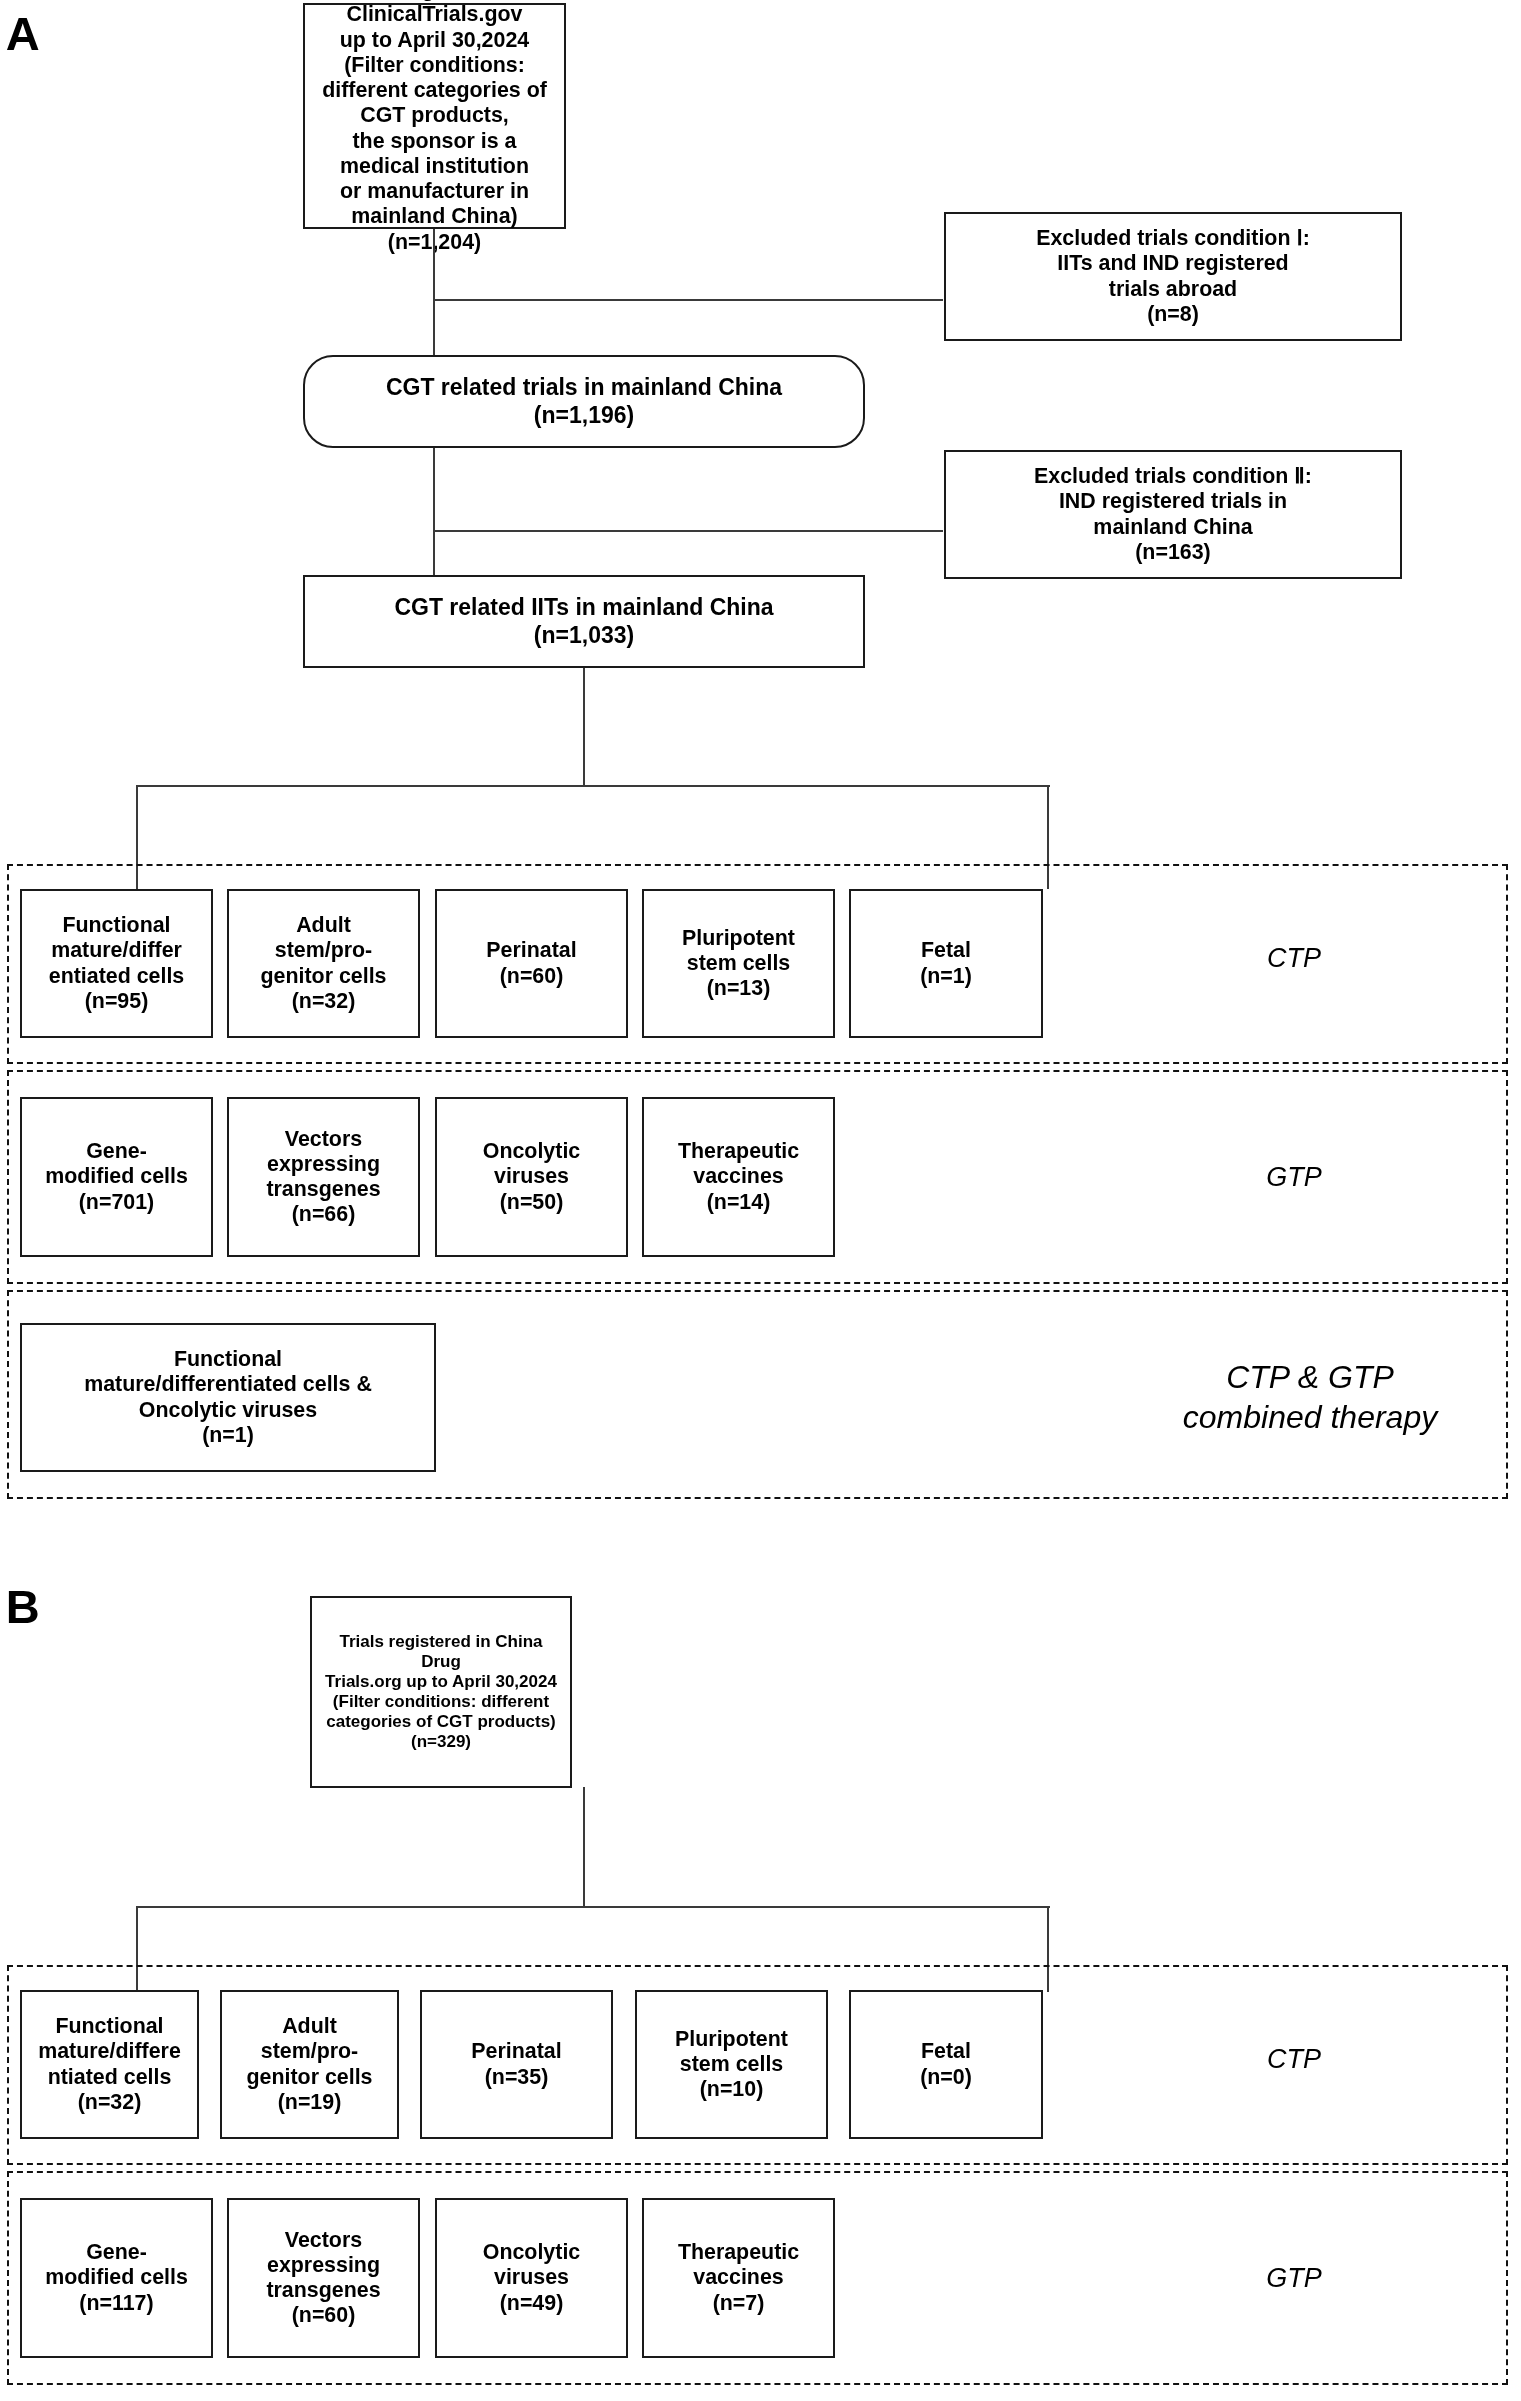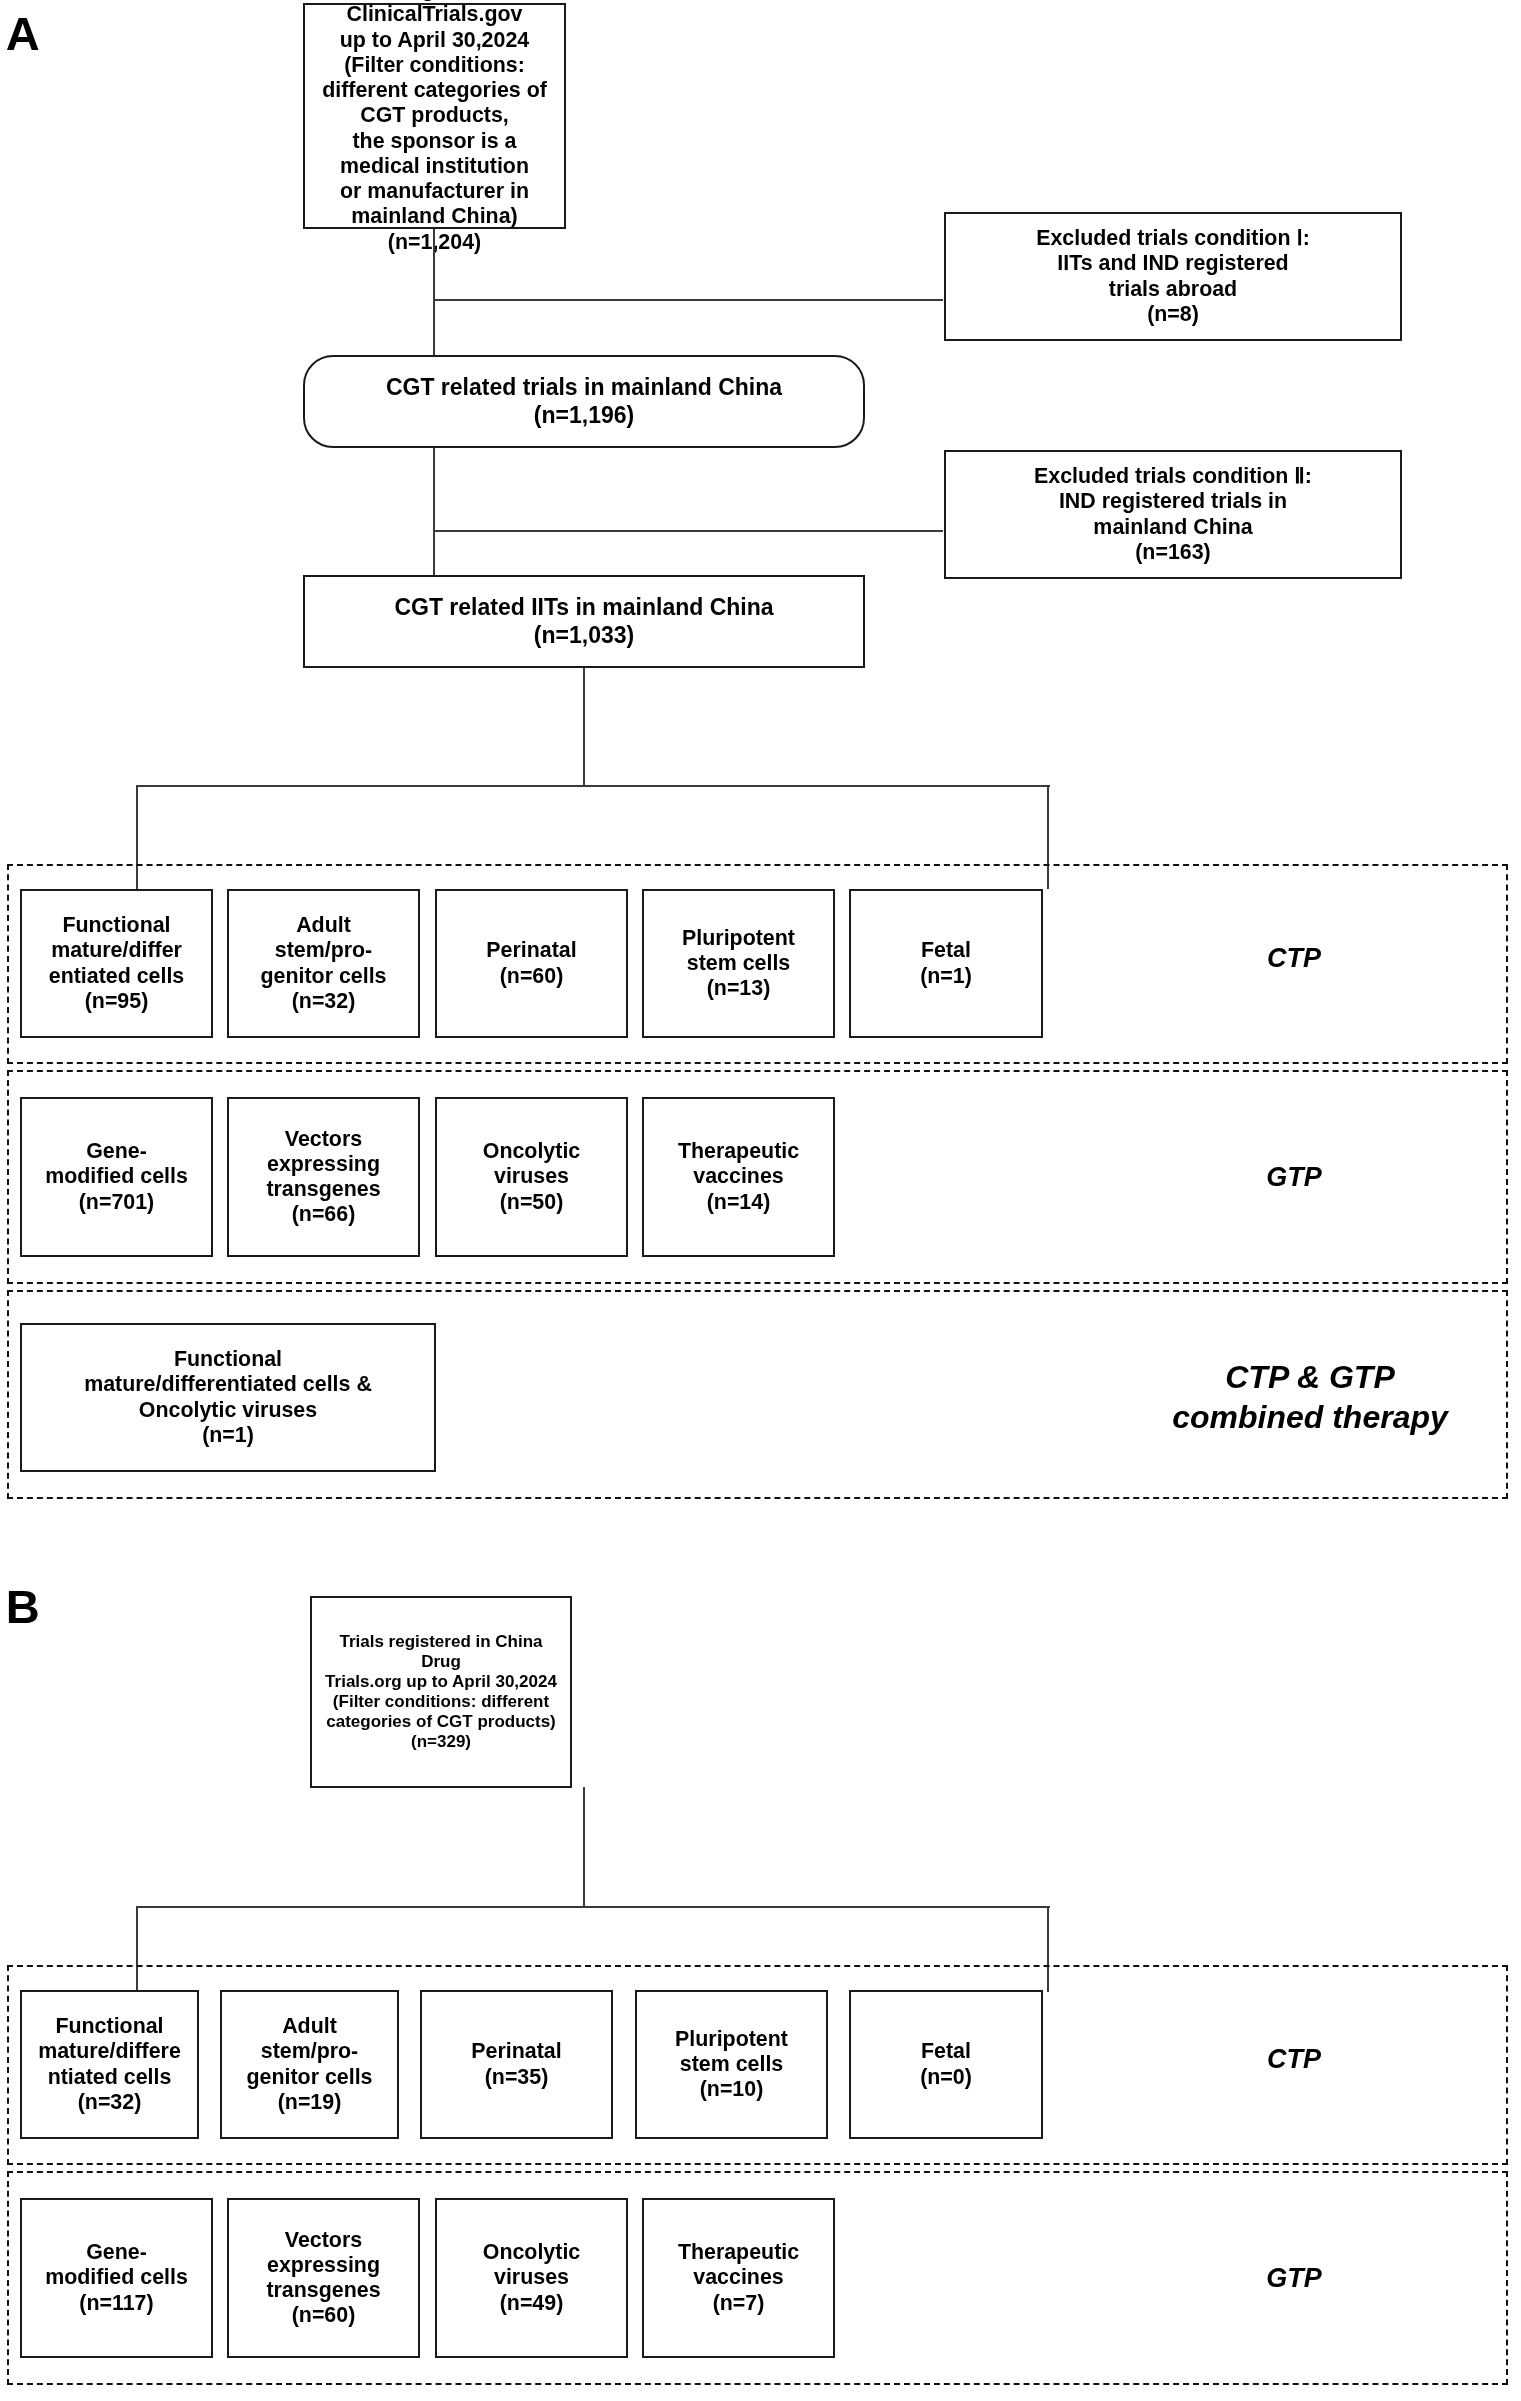--- a/index.html
+++ b/index.html
@@ -46,21 +46,21 @@
   .dashbox {
     position: absolute;
     box-sizing: border-box;
     border: 2.1px dashed #111111;
     background: transparent;
   }
 
   .grouplabel {
     position: absolute;
     font-style: italic;
-    font-weight: bold;
+    font-weight: normal;
     text-align: center;
     line-height: 1.25;
     white-space: pre-line;
   }
 
   
   .ln-v { position: absolute; width: 2.1px; background: #3a3a3a; }
   .ln-h { position: absolute; height: 2.1px; background: #3a3a3a; }
 </style>
 </head>

